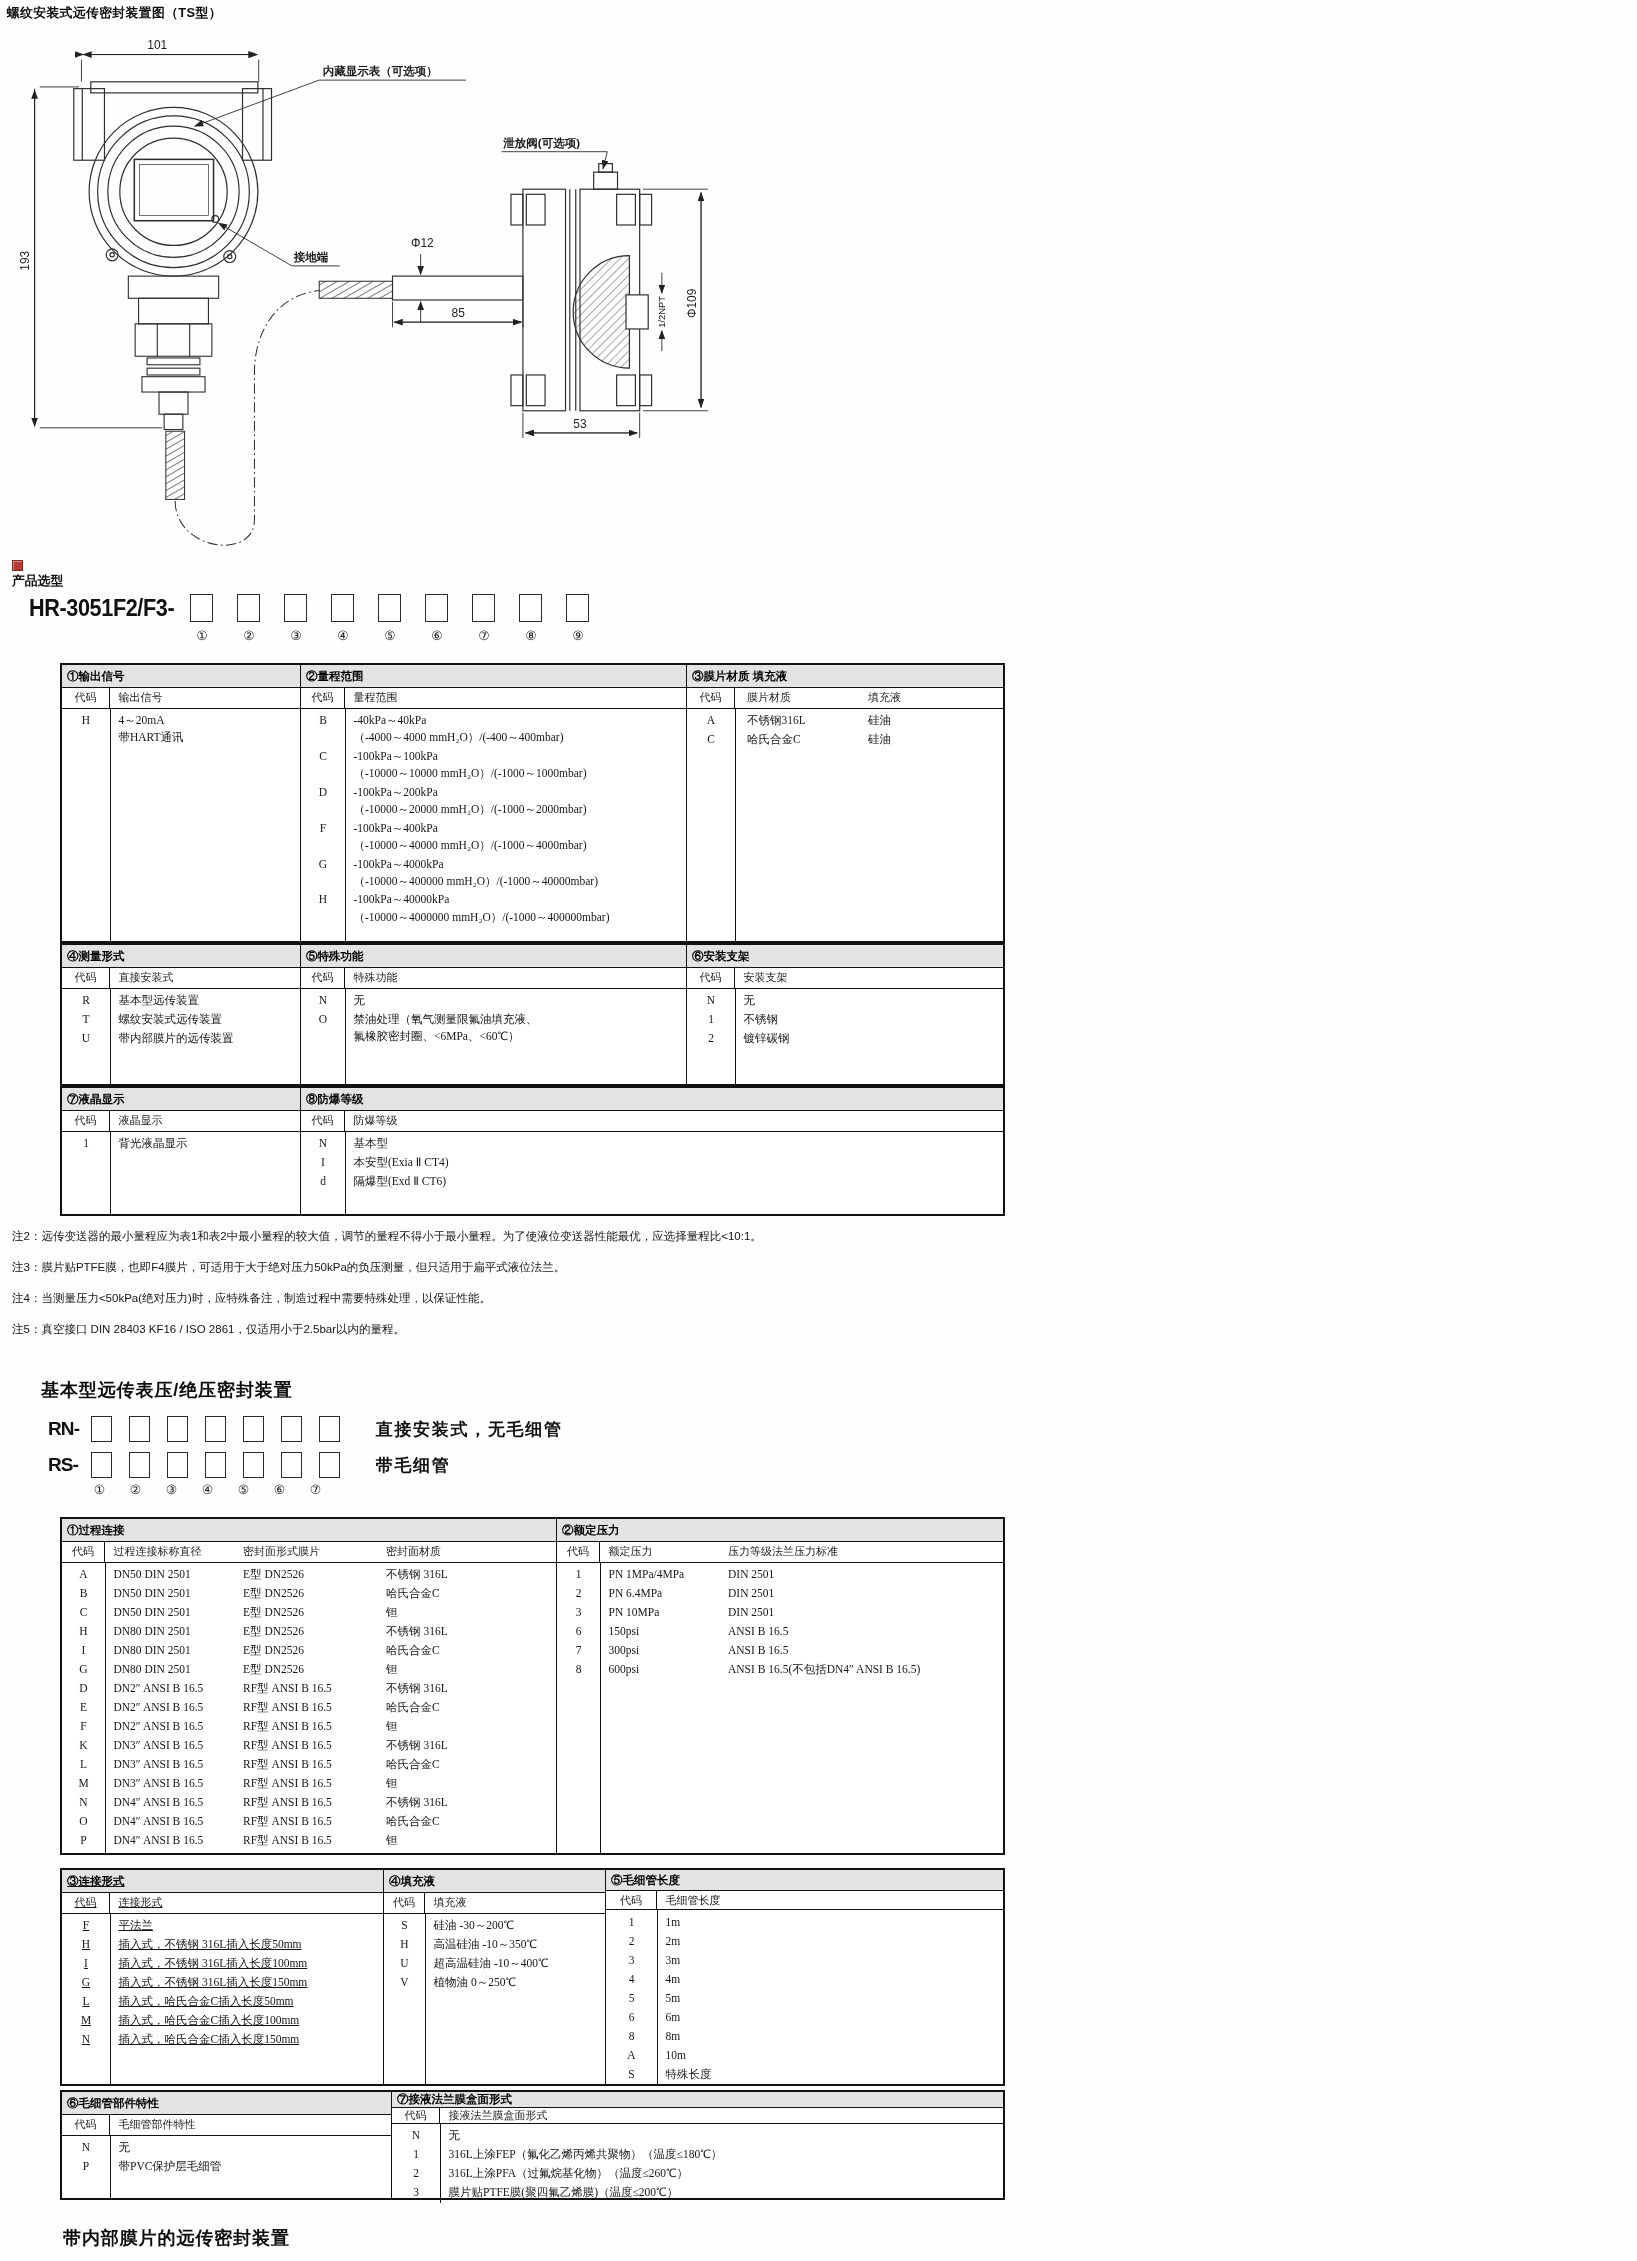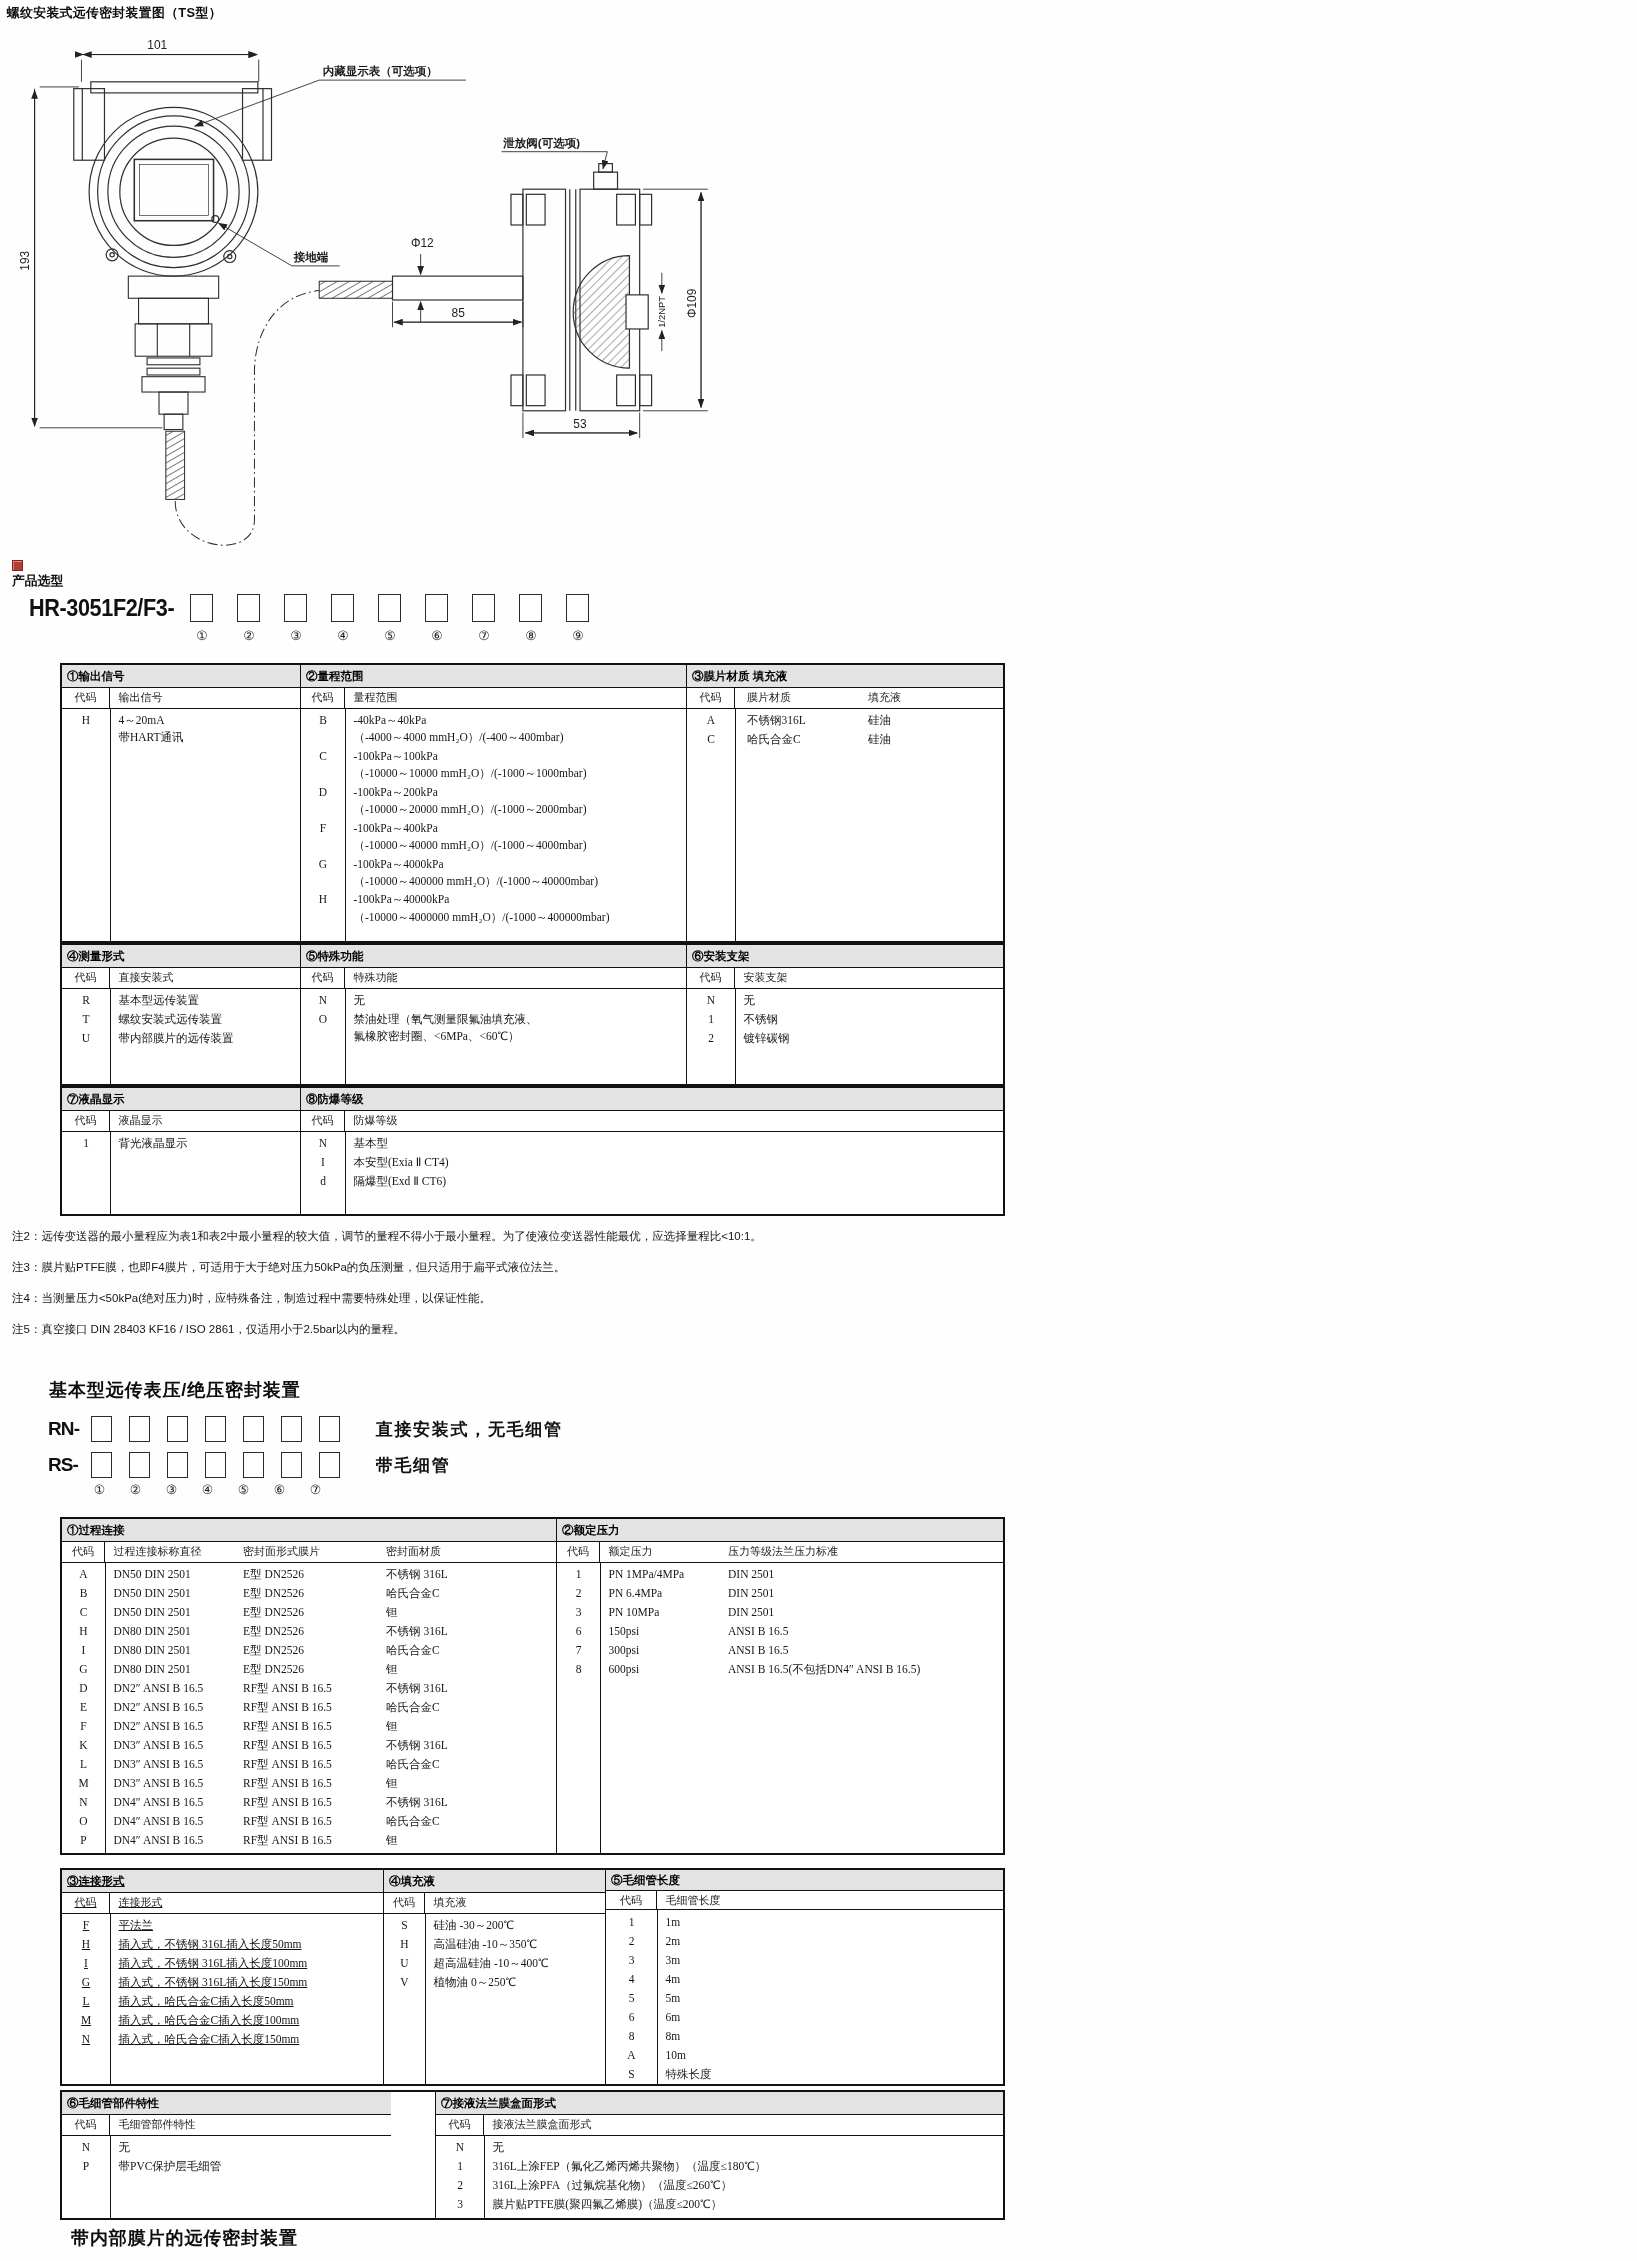--- a/index.html
+++ b/index.html
@@ -5,21 +5,21 @@
   html,body{margin:0;padding:0;}
   body{background:#ffffff;}
   .page{position:relative;width:1638px;height:2261px;background:#fefefe;overflow:hidden;
         font-family:"Liberation Sans",sans-serif;color:#111;}
   .abs{position:absolute;}
 
   
   .doc-title{left:6.8px;top:5.1px;font:bold 12.8px "Liberation Sans",sans-serif;letter-spacing:0.4px;color:#0d0d0d;}
   .sel-heading{left:12px;top:573px;font:bold 12.8px "Liberation Sans",sans-serif;color:#0d0d0d;}
   .red-icon{left:12px;top:560px;width:9.4px;height:9.4px;background:#b63b32;border:0.9px solid #7d241e;box-shadow:inset 0.9px 0.9px 0 #d98a80;}
-  .section-heading{font:bold 18px "Liberation Sans",sans-serif;color:#0d0d0d;letter-spacing:0.9px;margin-left:8px;}
+  .section-heading{font:bold 18px "Liberation Sans",sans-serif;color:#0d0d0d;letter-spacing:0.9px;}
   .h2-basic{left:41px;top:1378px;}
   .h2-footer{left:63px;top:2226px;}
 
   
   .model-row{left:29px;top:594px;display:flex;align-items:flex-start;}
   .model-prefix{font:bold 23px "Liberation Sans",sans-serif;letter-spacing:-0.4px;line-height:29px;margin-right:6.8px;transform:scaleX(.94);transform-origin:left;}
   .model-cells{display:flex;}
   .mcell{width:47px;display:flex;flex-direction:column;align-items:flex-start;}
   .mbox{width:20.5px;height:26.4px;border:1.7px solid #2b2b2b;background:#fff;}
   .mnum{width:23px;text-align:center;margin-top:6px;font:12.8px "Liberation Serif",serif;color:#222;}
@@ -762,21 +762,21 @@
             <div class="cell c1">10m</div>
           </div>
           <div class="trow">
             <div class="cell c0">S</div>
             <div class="cell c1">特殊长度</div>
           </div>
         </div>
     </div>
   </div>
 
-  <div class="tbl" style="top:2090px;height:130px;gap:44px;">
+  <div class="tbl" style="top:2090px;height:110px;">
     <div class="tgroup" style="width:329px;--cw:48px;">
       <div class="tband">
           <span>⑥毛细管部件特性</span>
         </div>
       <div class="thead">
           <div class="cell c0">代码</div>
           <div class="cell c1">毛细管部件特性</div>
         </div>
       <div class="tbody">
 

